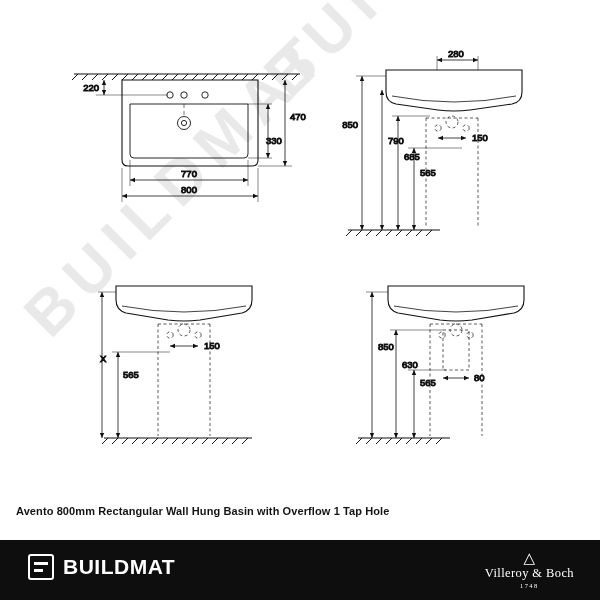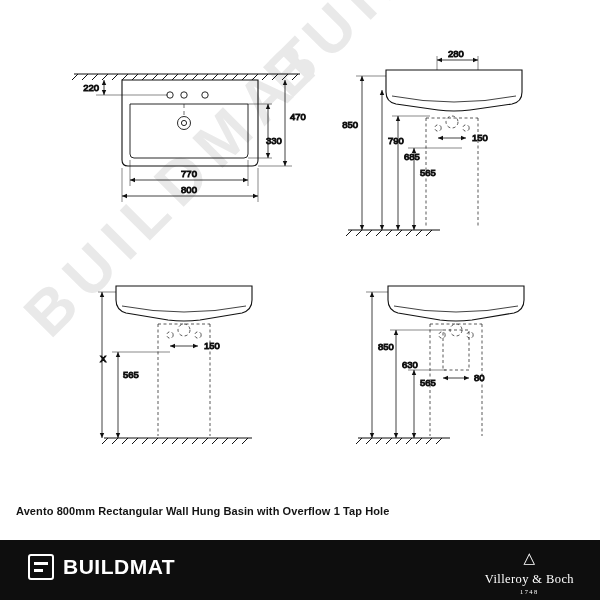--- a/index.html
+++ b/index.html
@@ -109,21 +109,21 @@
   }
   .vb-crest {
     font-size: 15px;
     line-height: 13px;
     letter-spacing: 0px;
   }
   .vb-name {
     font-family: "Liberation Serif", serif;
     font-size: 12.5px;
     letter-spacing: .4px;
-    margin-top: 8px;
+    margin-top: 2px;
   }
   .vb-year {
     font-family: "Liberation Serif", serif;
     font-size: 6.5px;
     letter-spacing: 1.4px;
     margin-top: 1px;
   }
   text {
     font-family: "Liberation Sans", sans-serif;
     fill: #111111;

